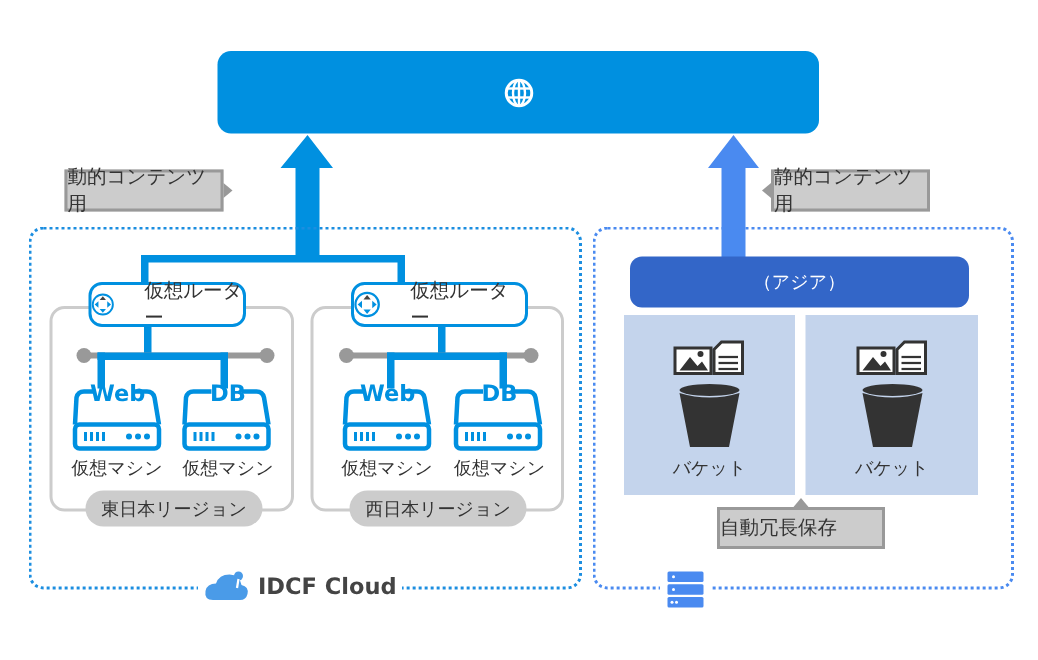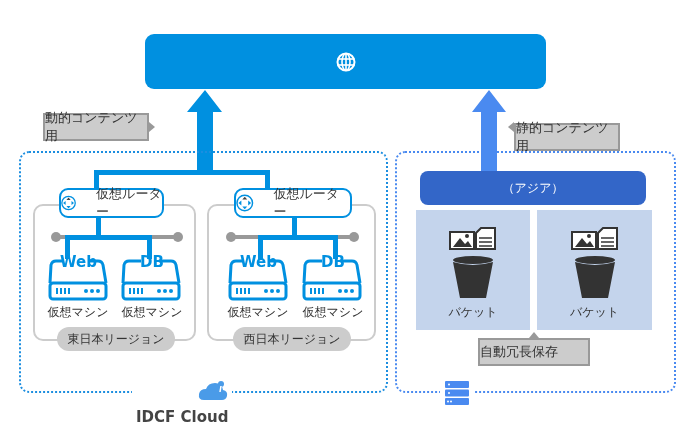--- a/index.html
+++ b/index.html
@@ -17,21 +17,21 @@
   .router { background:#fff; border:2px solid #0090e0; border-radius:9px; box-sizing:border-box;
             display:flex; align-items:center; justify-content:center; gap:20px; font-size:13px; color:#333; }
   .pill { background:#ccc; border-radius:13px; font-size:12px; color:#333;
           display:flex; align-items:center; justify-content:center; }
   .vmlabel { font-size:12px; color:#333; text-align:center; width:70px; }
   .mr { left:420px; top:171px; width:226px; height:34px; background:#3366c8; border-radius:8px;
         color:#fff; font-weight:bold; font-size:15px; display:flex; align-items:center; justify-content:center; gap:4px; }
   .mr small { font-size:12px; font-weight:normal; }
   .bucketbox { background:#c4d4ec; }
   .blabel { font-size:12px; color:#333; text-align:center; }
-  .footer { font-size:15px; font-weight:bold; color:#444; display:flex; align-items:flex-end; gap:6px; background:#fff; padding:0 4px;flex-direction:column; }
+  .footer { font-size:15px; font-weight:bold; color:#444; display:flex; align-items:center; gap:6px; background:#fff; padding:0 4px; }
 </style>
 </head>
 <body>
 
 <svg class="abs" style="left:0;top:0" width="692" height="440">
 
   <polygon points="187,112 205,90 222,112 213,112 213,172 197,172 197,112" fill="#0090e0"></polygon>
 
   <rect x="94" y="170" width="176" height="5" fill="#0090e0"></rect>
   <rect x="94" y="170" width="5" height="24" fill="#0090e0"></rect>
@@ -64,21 +64,21 @@
     <line x1="1.5" y1="13" x2="18.5" y2="13" stroke="#fff" stroke-width="1.6"></line>
     <line x1="10" y1="1.5" x2="10" y2="18.5" stroke="#fff" stroke-width="1.6"></line>
   </svg>
 </div>
 
 <div class="abs tag" style="left:43px;top:113px;width:106px;height:28px">
   <span>動的コンテンツ用</span>
 </div>
 <div class="abs" style="left:149px;top:122px;width:0;height:0;border-top:5px solid transparent;border-bottom:5px solid transparent;border-left:6px solid #999"></div>
 
-<div class="abs tag" style="left:514px;top:123px;width:106px;height:28px">
+<div class="abs tag" style="left:514px;top:113px;width:106px;height:28px">
   <span>静的コンテンツ用</span>
 </div>
 <div class="abs" style="left:508px;top:122px;width:0;height:0;border-top:5px solid transparent;border-bottom:5px solid transparent;border-right:6px solid #999"></div>
 
 <div class="abs dotbox" style="left:19px;top:151px;width:369px;height:242px"></div>
 
 <div class="abs dotbox blue2" style="left:395px;top:151px;width:281px;height:242px"></div>
 
 <div class="abs region" style="left:33px;top:204px;width:163px;height:137px"></div>
 <div class="abs router" style="left:59px;top:188px;width:105px;height:30px">

